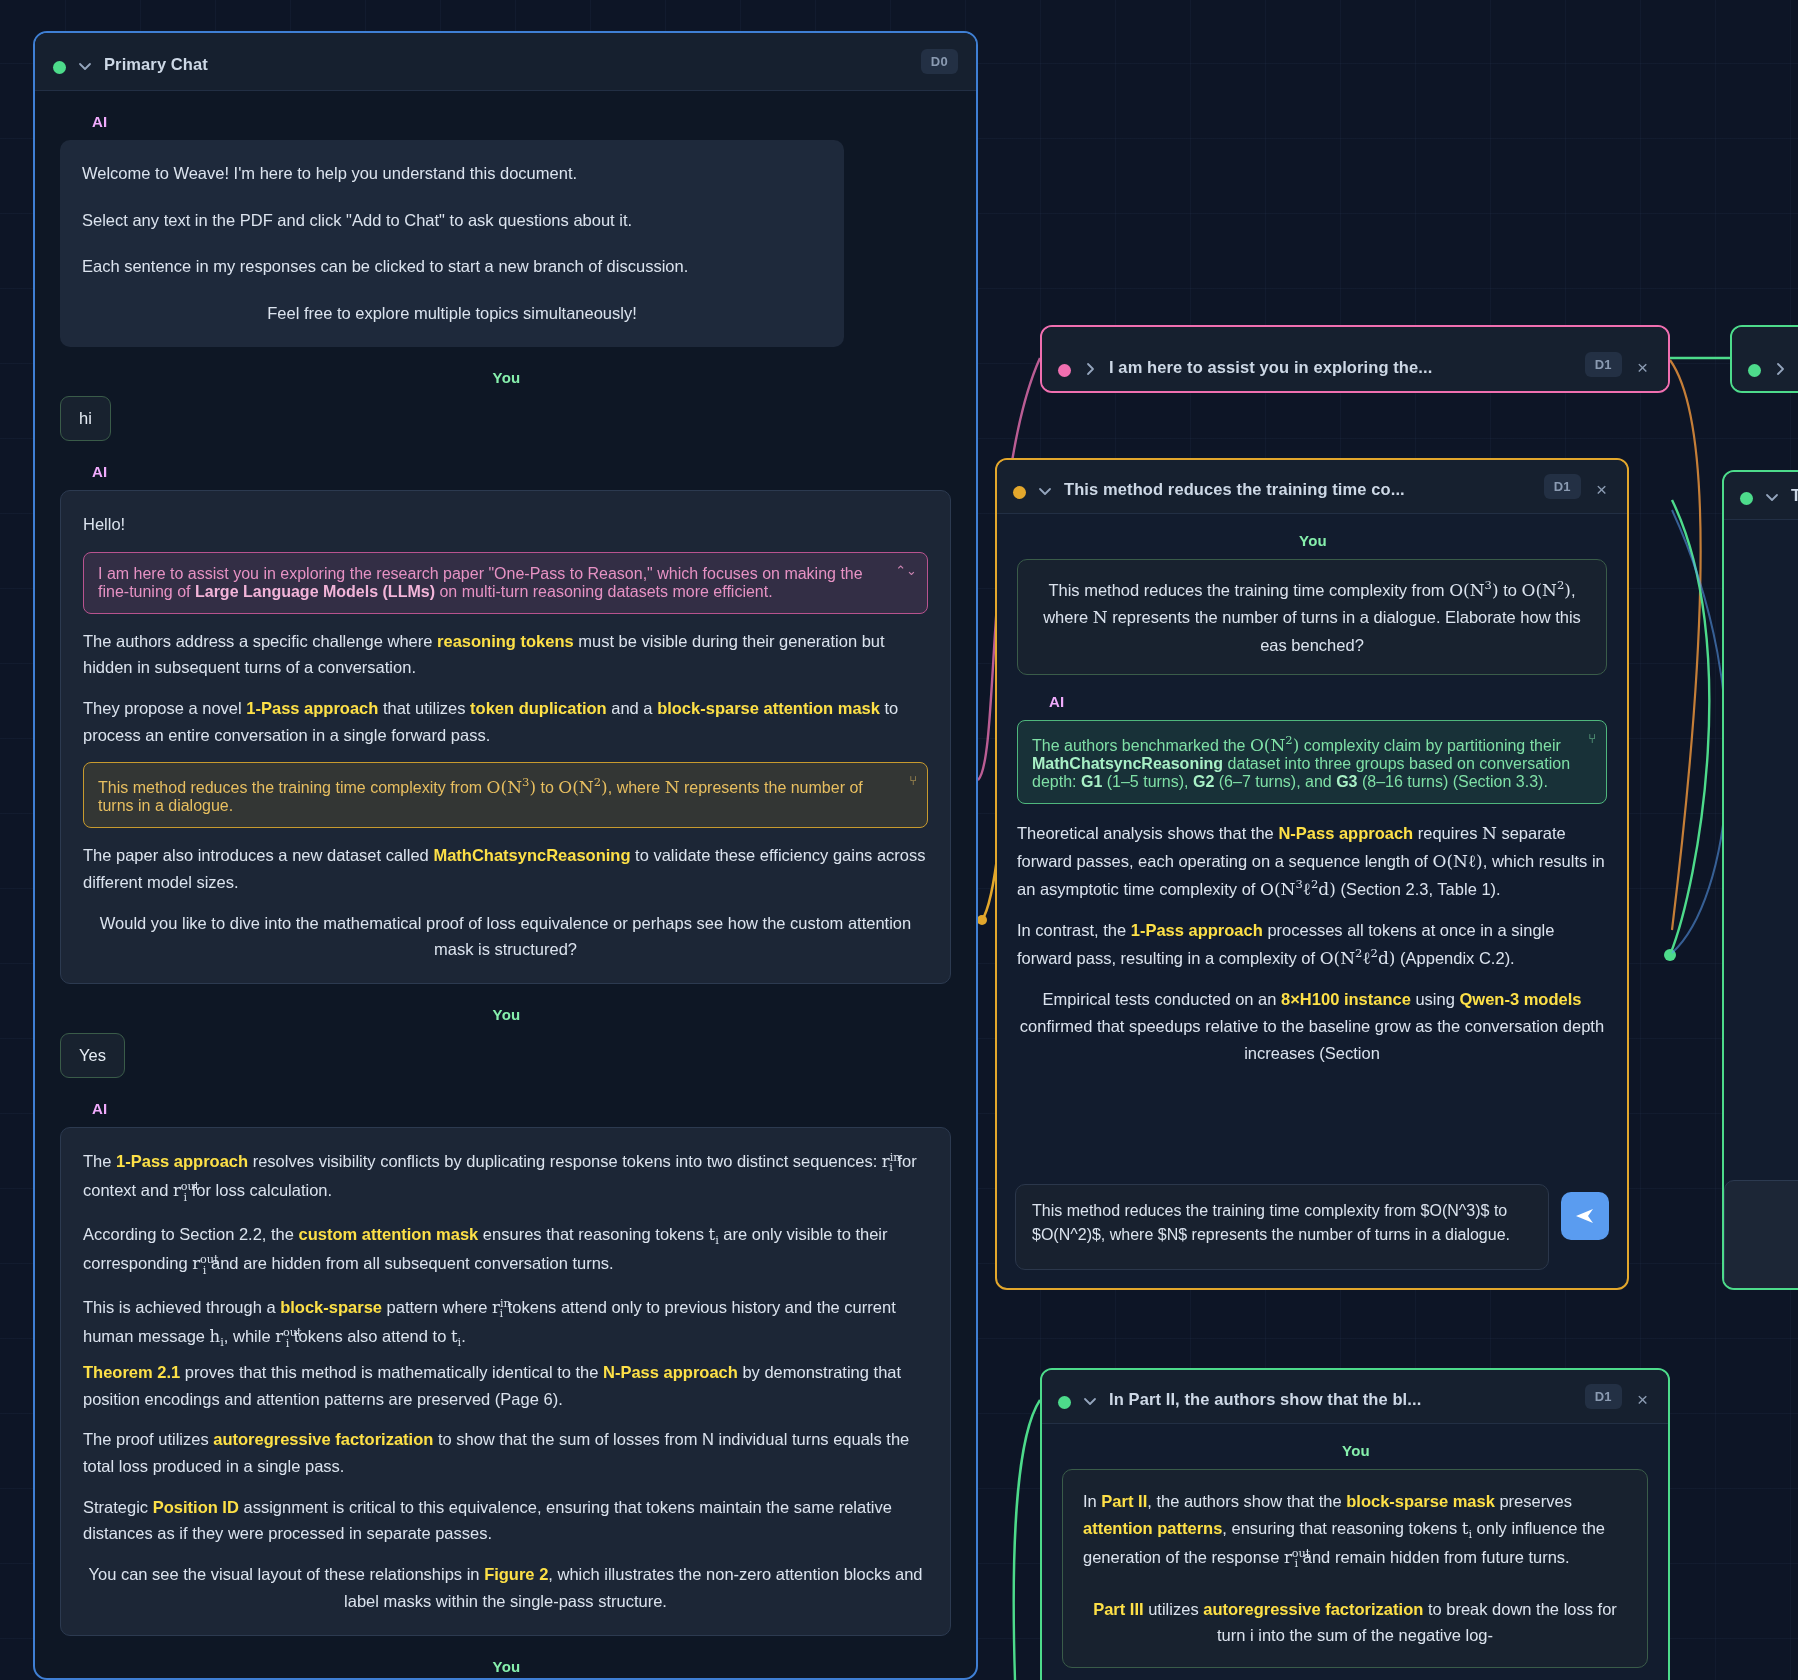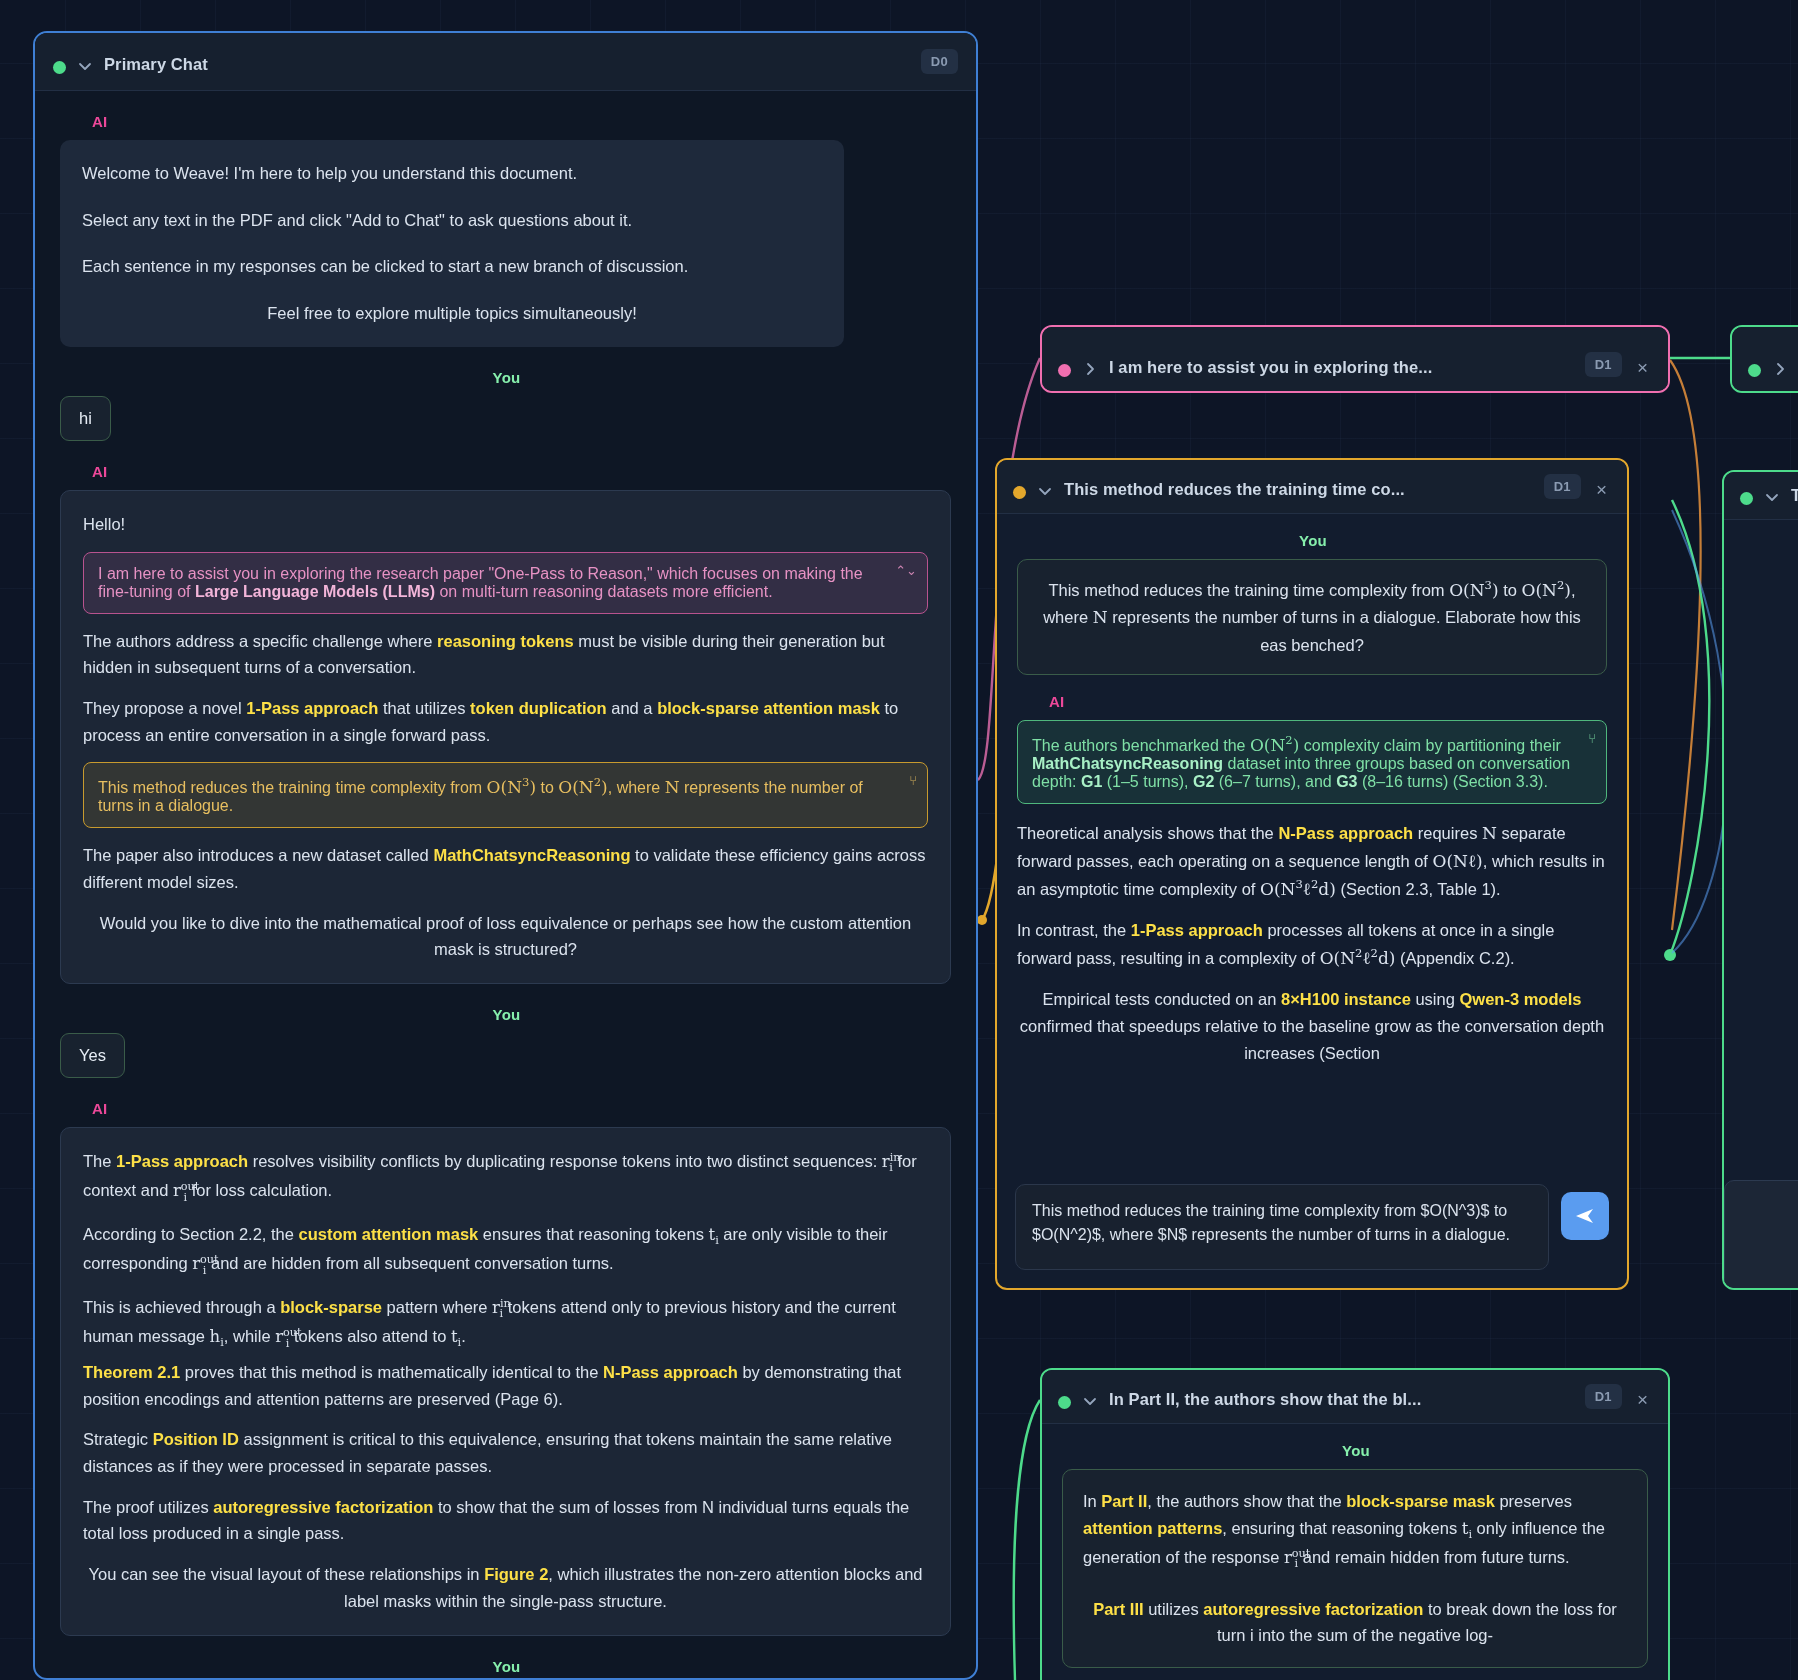--- a/index.html
+++ b/index.html
@@ -47,21 +47,21 @@
     background: #233044; color: #8b9bb2; font-size: 13px; font-weight: 700;
     border-radius: 6px; padding: 5px 10px; flex: 0 0 auto; letter-spacing:.3px;
   }
   .close-x {
     color: #8b9bb2; font-size: 19px; line-height: 1; flex: 0 0 auto;
     padding: 0 4px; cursor: pointer; font-weight: 400;
   }
   .node-body { padding: 20px 22px 8px 22px; overflow: hidden; flex: 1 1 auto; }
 
   .role { font-size: 15px; font-weight: 700; margin: 0 0 10px 2px; letter-spacing:.2px; }
-  .role.ai { color: #ec4899; margin-left: 32px; }
+  .role.ai { color: #f0abfc; margin-left: 32px; }
   .role.you { color: #86efac; text-align: center; }
   .msg-you {
     background: #18222f; border: 1px solid #32 fallback;
     border-radius: 10px; padding: 14px 18px;
   }
   .msg-you {
     background: #18222f; border: 1px solid #3d5a49;
     border-radius: 10px; padding: 14px 18px;
     display: inline-block;
   }
@@ -205,22 +205,22 @@
         <div class="small-you">Yes</div>
       </div>
 
       <div class="chatblock">
         <div class="role ai">AI</div>
         <div class="big-ai">
           <div class="p">The <b>1-Pass approach</b> resolves visibility conflicts by duplicating response tokens into two distinct sequences: <span class="var">r<sup>in</sup><sub style="margin-left:-1.0em">i</sub></span> for context and <span class="var">r<sup>out</sup><sub style="margin-left:-1.4em">i</sub></span> for loss calculation.</div>
           <div class="p">According to Section 2.2, the <b>custom attention mask</b> ensures that reasoning tokens <span class="var">t<sub>i</sub></span> are only visible to their corresponding <span class="var">r<sup>out</sup><sub style="margin-left:-1.4em">i</sub></span> and are hidden from all subsequent conversation turns.</div>
           <div class="p">This is achieved through a <b>block-sparse</b> pattern where <span class="var">r<sup>in</sup><sub style="margin-left:-1.0em">i</sub></span> tokens attend only to previous history and the current human message <span class="var">h<sub>i</sub></span>, while <span class="var">r<sup>out</sup><sub style="margin-left:-1.4em">i</sub></span> tokens also attend to <span class="var">t<sub>i</sub></span>.</div>
           <div class="p" style="margin-top:-8px"><b>Theorem 2.1</b><span> proves that this method is mathematically identical to the </span><b>N-Pass approach</b><span> by demonstrating that position encodings and attention patterns are preserved (Page 6).</span></div>
+          <div class="p"><span>The proof utilizes </span><b>autoregressive factorization</b><span> to show that the sum of losses from N individual turns equals the total loss produced in a single pass.</span></div>
           <div class="p"><span>Strategic </span><b>Position ID</b><span> assignment is critical to this equivalence, ensuring that tokens maintain the same relative distances as if they were processed in separate passes.</span></div>
-          <div class="p"><span>The proof utilizes </span><b>autoregressive factorization</b><span> to show that the sum of losses from N individual turns equals the total loss produced in a single pass.</span></div>
           <div class="p"><span>You can see the visual layout of these relationships in </span><b>Figure 2</b><span>, which illustrates the non-zero attention blocks and label masks within the single-pass structure.</span></div>
         </div>
       </div>
 
       <div class="chatblock">
         <div class="role you">You</div>
 
       </div>
 
     </div>

